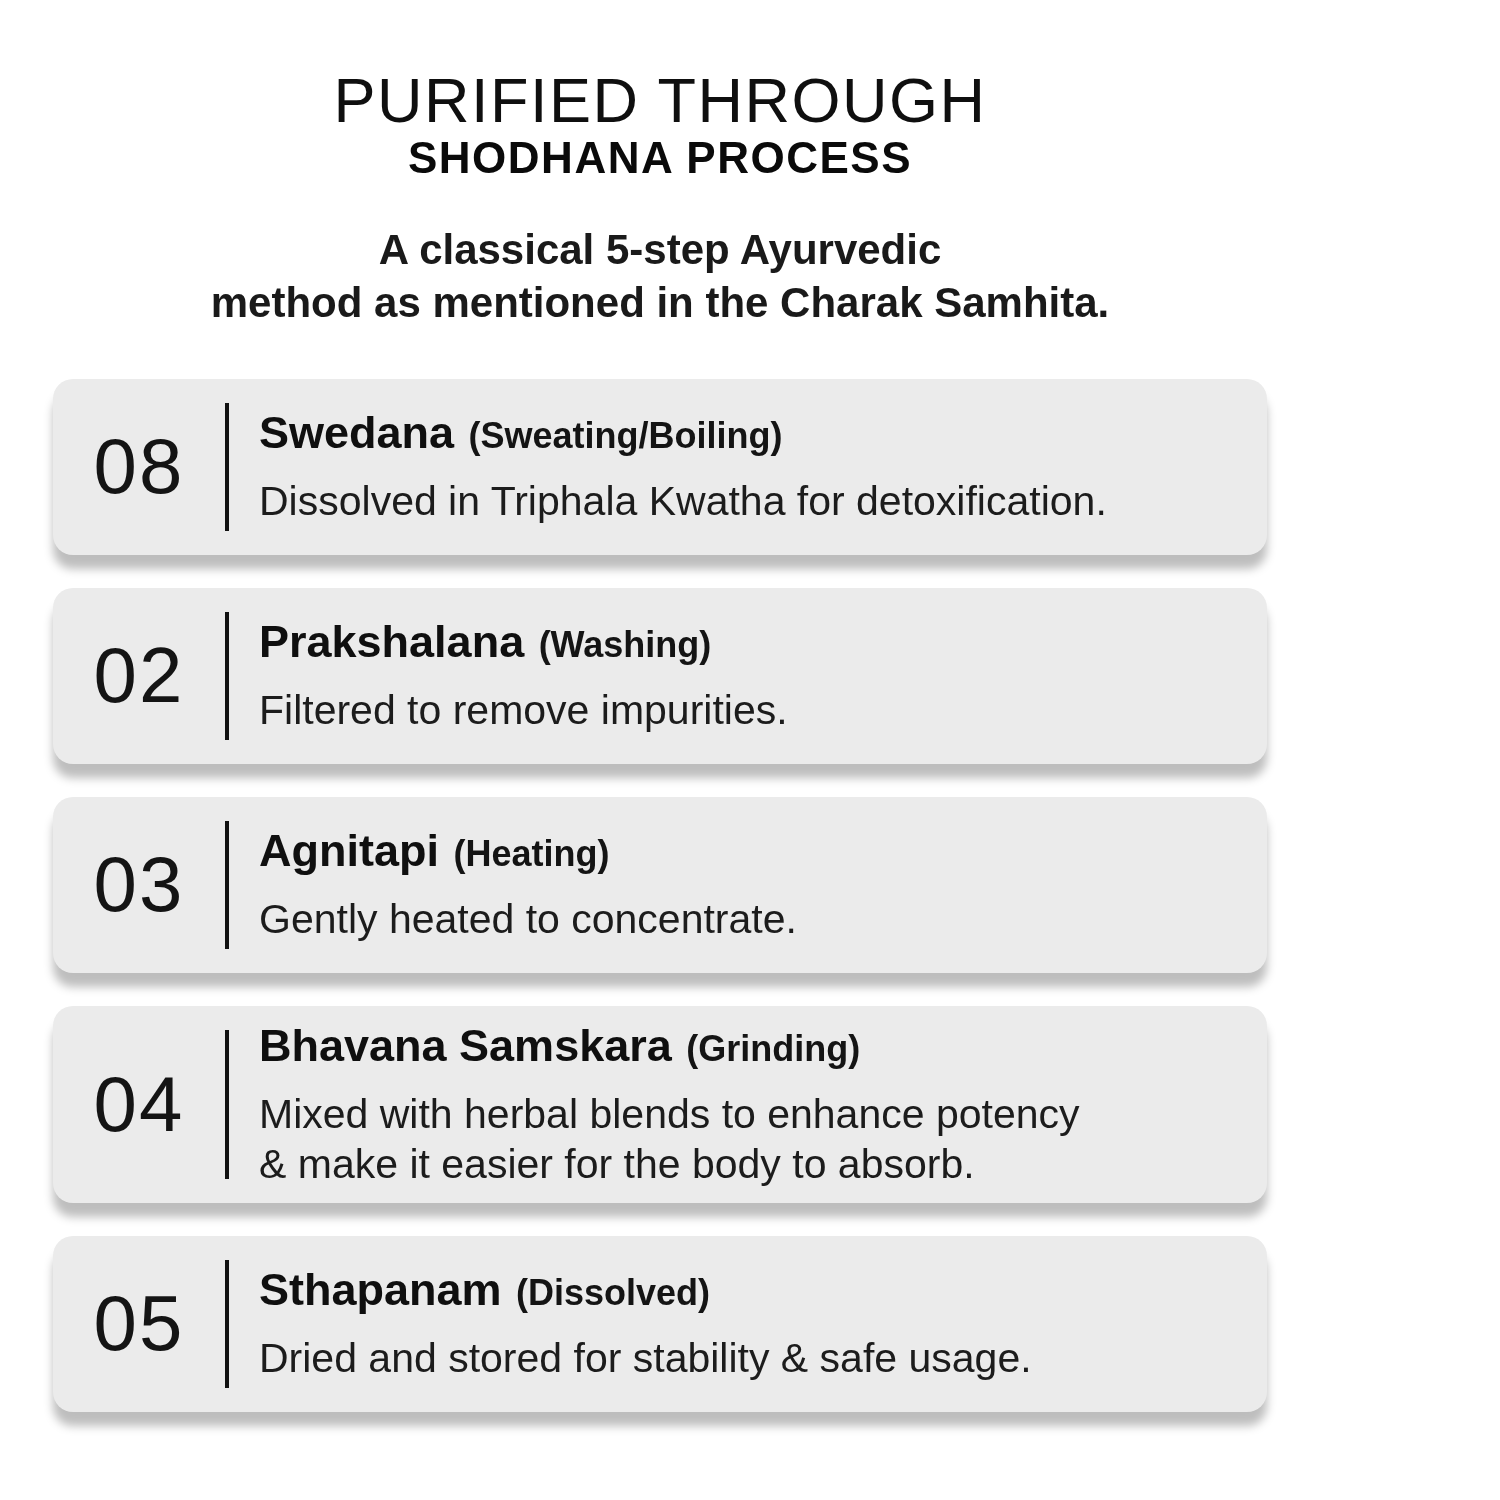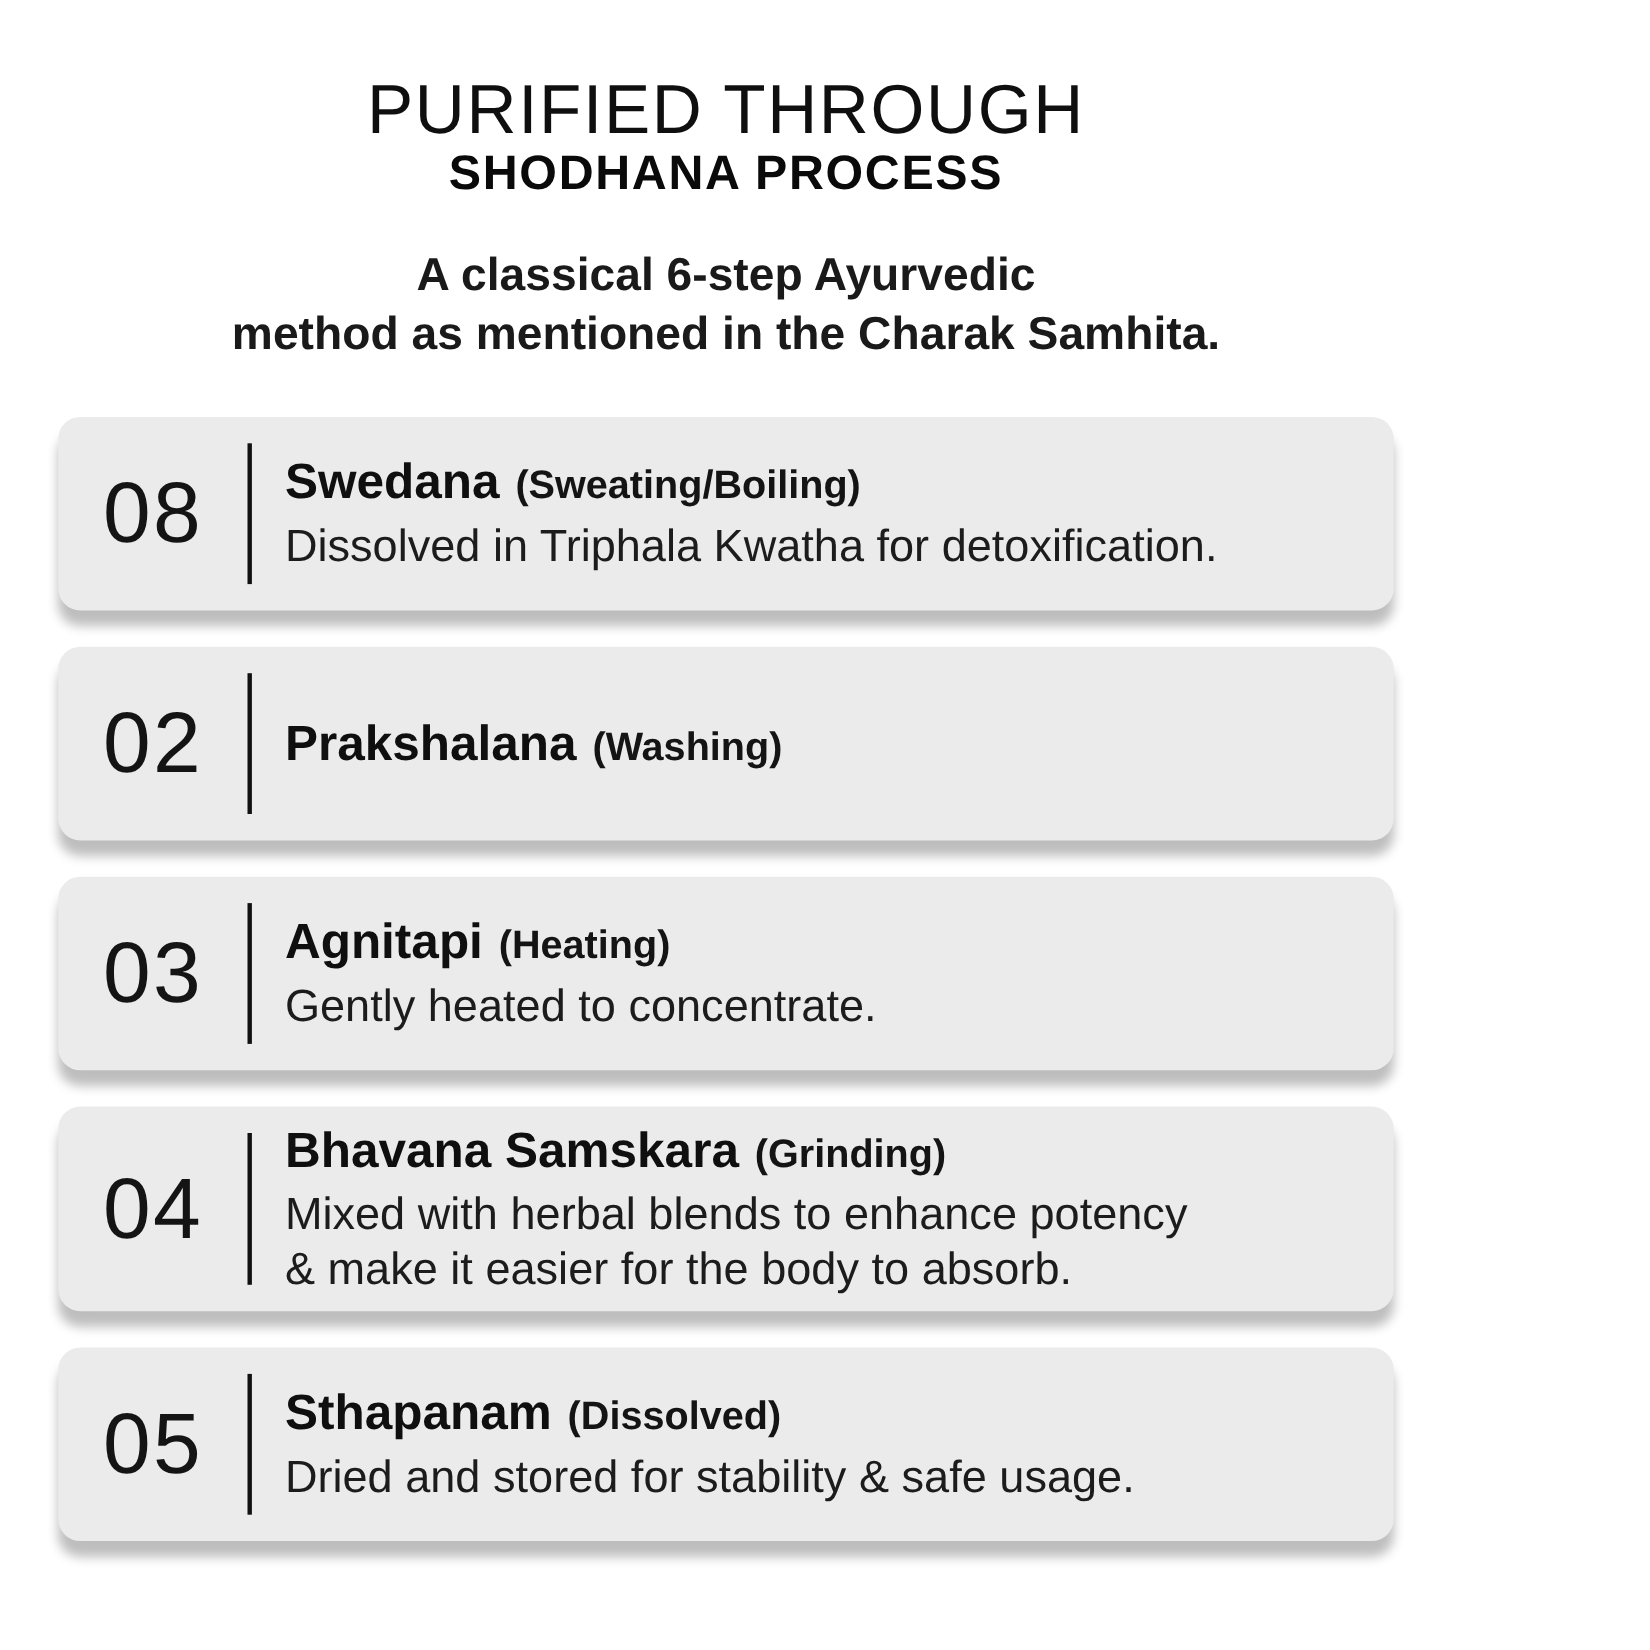--- a/index.html
+++ b/index.html
@@ -87,38 +87,38 @@
     color: #0f0f0f;
   }
   .trow .p {
     font-size: 36px;
     font-weight: 600;
     margin-left: 10px;
     color: #141414;
     text-align: center;
   }
   .desc {
-    margin-top: 8px;
+    margin-top: 19px;
     font-size: 41px;
     font-weight: 400;
     line-height: 1.2;
     color: #1c1c1c;
     white-space: pre-line;
   }
 </style>
 </head>
 <body>
 
 <div class="page">
 
   <header>
     <div class="t1">PURIFIED THROUGH</div>
     <div class="t2">SHODHANA PROCESS</div>
     <div class="sub">
-      <div>A classical 6-step Ayurvedic</div>
+      <div>A classical 5-step Ayurvedic</div>
       <div>method as mentioned in the Charak Samhita.</div>
     </div>
   </header>
 
   <main class="cards">
 
     <section class="card">
       <div class="num">08</div>
       <div class="divider"></div>
       <div class="text">
@@ -131,20 +131,21 @@
     </section>
 
     <section class="card">
       <div class="num">02</div>
       <div class="divider"></div>
       <div class="text">
         <div class="trow">
           <span class="t">Prakshalana</span>
           <span class="p">(Washing)</span>
         </div>
+        <div class="desc">Filtered to remove impurities.</div>
       </div>
     </section>
 
     <section class="card">
       <div class="num">03</div>
       <div class="divider"></div>
       <div class="text">
         <div class="trow">
           <span class="t">Agnitapi</span>
           <span class="p">(Heating)</span>

